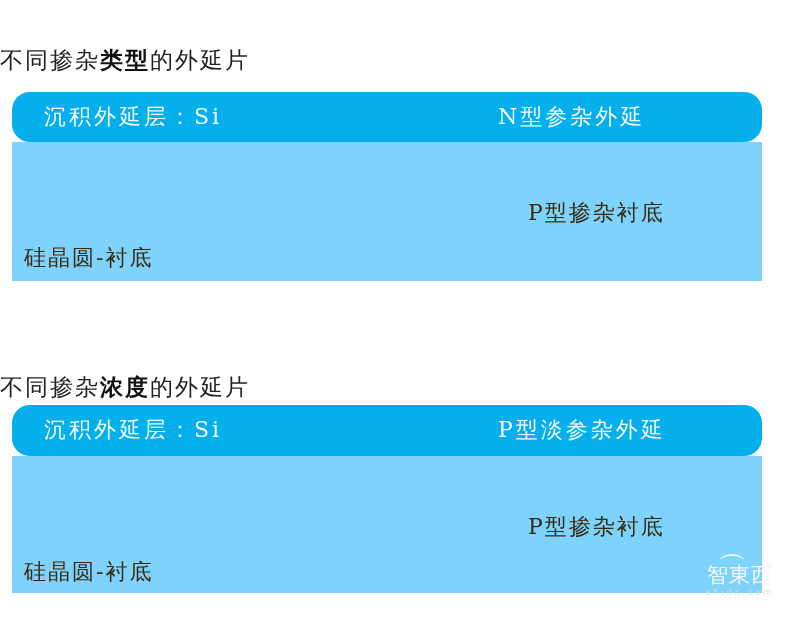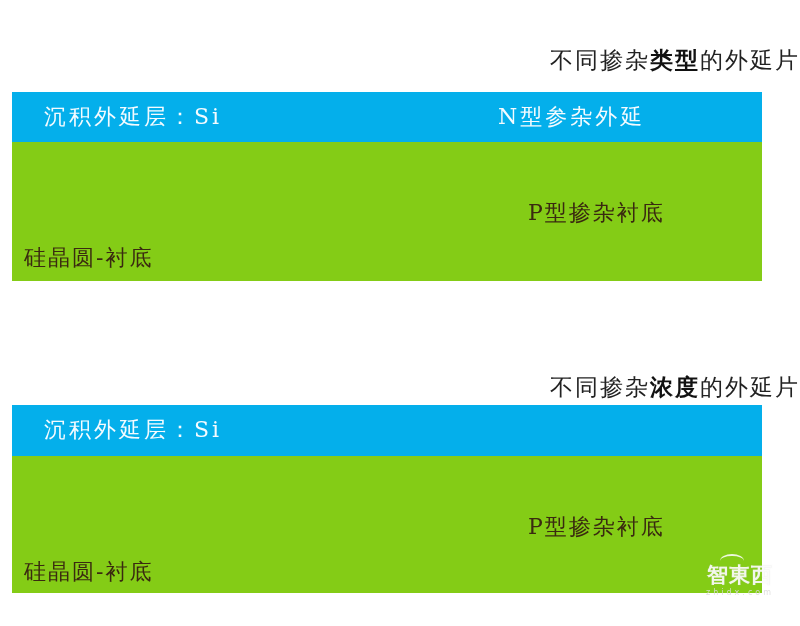--- a/index.html
+++ b/index.html
@@ -11,47 +11,48 @@
       width: 800px;
       height: 626px;
       position: relative;
       overflow: hidden;
       font-family: "DejaVu Serif", "Liberation Serif", serif;
     }
     .title {
       position: absolute;
       left: 0;
       width: 800px;
-      text-align: right;
+      text-align: left;
       font-size: 23px;
       color: #222222;
       letter-spacing: 2px;
       line-height: 30px;
     }
     .title .em { font-weight: bold; color: #111; }
     .panel {
       position: absolute;
       left: 12px;
       width: 750px;
     }
     .epi-layer {
       position: absolute;
       left: 0;
       top: 0;
       width: 750px;
       height: 50px;
       background: #04AFEB;
+      border-radius: 18px;
     }
     .substrate {
       position: absolute;
       left: 0;
       top: 50px;
       width: 750px;
       height: 139px;
-      background: #84cc16;
+      background: #7dd3fc;
     }
     .lbl-white {
       position: absolute;
       color: #f4fbff;
       font-size: 22px;
       letter-spacing: 3px;
       line-height: 30px;
       top: 10px;
     }
     .lbl-dark {
@@ -65,21 +66,21 @@
       position: absolute;
       left: 690px;
       top: 562px;
       width: 100px;
       text-align: center;
       color: rgba(255,255,255,0.85);
     }
     .watermark .wm-main {
       font-family: "DejaVu Sans", sans-serif;
       font-size: 21px;
-      font-weight: bold;
+      font-weight: normal;
       letter-spacing: 1px;
       line-height: 26px;
       text-shadow: 0 0 1px rgba(200,200,200,0.6);
     }
     .watermark .wm-sub {
       font-family: "DejaVu Sans", sans-serif;
       font-size: 8px;
       letter-spacing: 3px;
       color: rgba(220,220,220,0.9);
       line-height: 10px;
@@ -113,20 +114,21 @@
   </div>
 </div>
 
 <div class="title" style="top:372px;">
   <span>不同掺杂</span><span class="em">浓度</span><span>的外延片</span>
 </div>
 
 <div class="panel" style="top:405px; height:188px;">
   <div class="epi-layer" style="height:51px;">
     <span class="lbl-white" style="left:32px;">沉积外延层：Si</span>
+    <span class="lbl-white" style="left:486px;">P型淡参杂外延</span>
   </div>
   <div class="substrate" style="top:51px; height:137px;">
     <span class="lbl-dark" style="left:516px; top:56px;">P型掺杂衬底</span>
     <span class="lbl-dark" style="left:12px; top:101px;">硅晶圆-衬底</span>
   </div>
 </div>
 
 <div class="watermark">
   <span class="wifi-icon"></span>
   <div class="wm-main">智東西</div>

